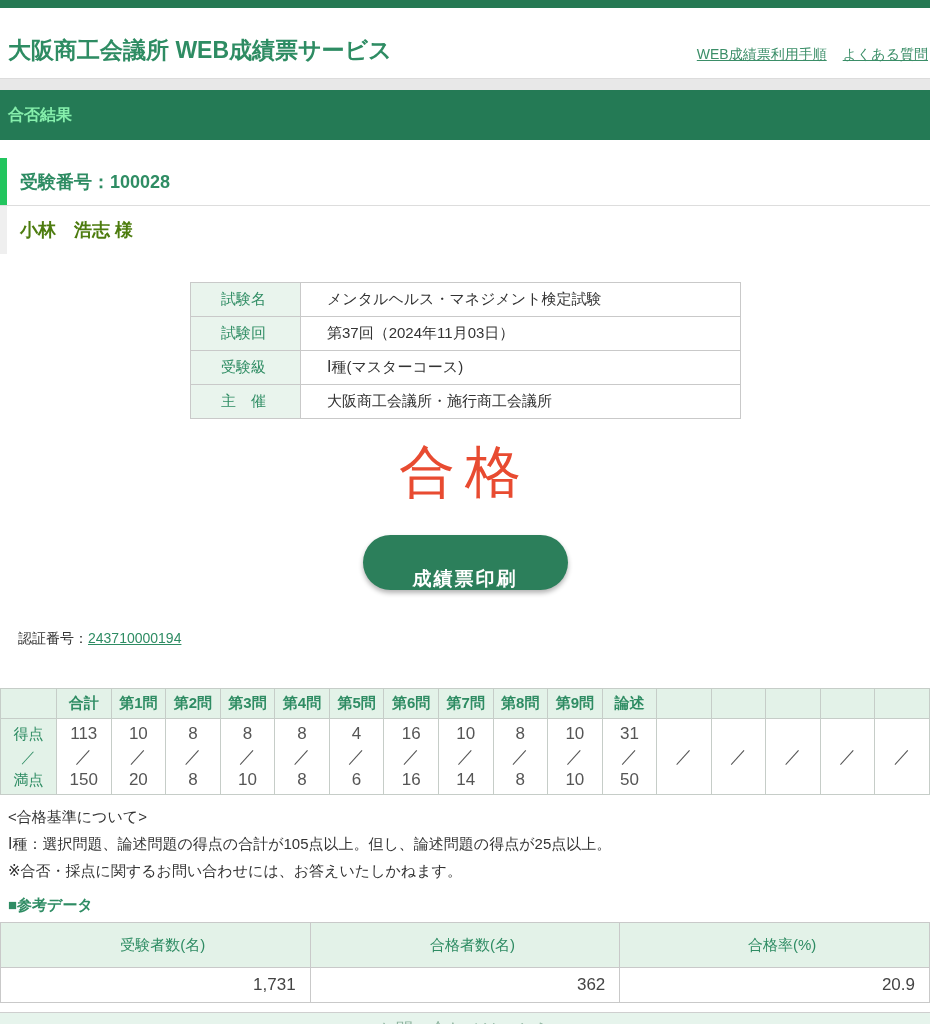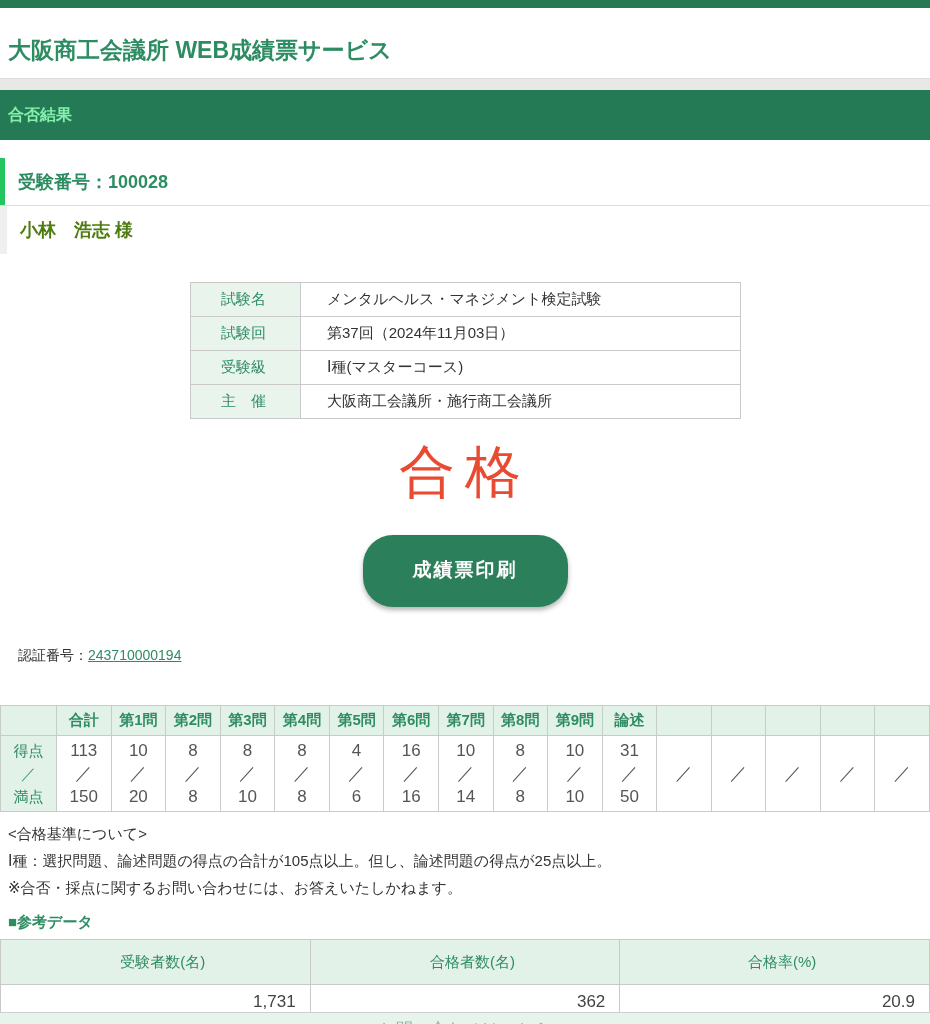--- a/index.html
+++ b/index.html
@@ -16,35 +16,35 @@
   .header-links { display:flex; gap:16px; padding-bottom:2px; }
   .header-links a { font-size:14px; color:#3b8e68; text-decoration:underline; cursor:pointer; }
 
   .graystrip { height:12px; background:#e8e8e8; border-top:1px solid #dcdcdc; }
 
   
   .resultbar { height:50px; line-height:50px; background:#247a55; color:#86efac; font-size:16px; font-weight:bold; padding-left:8px; }
 
   
   .examno-wrap { margin-top:18px; border-bottom:1px solid #ddd; }
-  .examno { height:47px; display:flex; align-items:center; border-left:5px solid #22c55e; padding-left:13px; font-size:18px; font-weight:bold; color:#2e8c63; }
+  .examno { height:47px; display:flex; align-items:center; border-left:7px solid #22c55e; padding-left:13px; font-size:18px; font-weight:bold; color:#2e8c63; }
   .name-row { height:48px; display:flex; align-items:center; border-left:7px solid #efefef; padding-left:13px; font-size:18px; font-weight:bold; color:#4d7c0f; }
 
   
   .info-table { border-collapse:collapse; margin:28px 0 0 190px; }
   .info-table th, .info-table td { border:1px solid #c9c9c9; height:34px; font-size:15px; font-weight:normal; text-align:left; }
   .info-table th { width:110px; background:#e9f4ed; color:#2e8c63; padding-left:30px; }
   .info-table td { width:440px; color:#333; padding-left:26px; }
 
   
   .status { margin-top:18px; height:70px; line-height:70px; text-align:center; font-size:56px; color:#e84b31; letter-spacing:10px; }
 
   
   .btn-row { text-align:center; margin-top:28px; }
-  .print-btn { display:inline-block; height:72px; line-height:55px; padding:0 50px; background:#2c7f5b; color:#fff; font-size:19px; font-weight:bold; letter-spacing:2px; border:none; border-radius:30px; box-shadow:0 3px 5px rgba(0,0,0,0.3); cursor:pointer; font-family:Liberation Mono, monospace; }
+  .print-btn { display:inline-block; height:55px; line-height:55px; padding:16px 50px; background:#2c7f5b; color:#fff; font-size:19px; font-weight:bold; letter-spacing:2px; border:none; border-radius:30px; box-shadow:0 3px 5px rgba(0,0,0,0.3); cursor:pointer; font-family:Liberation Serif, serif; }
 
   
   .auth-row { margin:40px 0 0 18px; font-size:14px; color:#333; }
   .auth-row a { color:#2e8c63; text-decoration:underline; cursor:pointer;margin-top:35px; }
 
   
   .score-table { width:930px; margin-top:40px; border-collapse:collapse; table-layout:fixed; }
   .score-table th, .score-table td { border:1px solid #c6cdc8; text-align:center; }
   .score-table thead th { height:30px; background:#e3f2e8; color:#2e8c63; font-size:15px; font-weight:bold; }
   .score-table thead th:first-child { width:56px; }
@@ -70,20 +70,24 @@
 </style>
 </head>
 <body>
 
 <div class="page">
 
   <div class="topstrip"></div>
 
   <div class="header">
     <div class="site-title">大阪商工会議所 WEB成績票サービス</div>
+    <div class="header-links">
+      <a>WEB成績票利用手順</a>
+      <a>よくある質問</a>
+    </div>
   </div>
 
   <div class="graystrip"></div>
 
   <div class="resultbar">合否結果</div>
 
   <div class="examno-wrap">
     <div class="examno">受験番号：100028</div>
   </div>
   <div class="name-row">小林　浩志 様</div>

